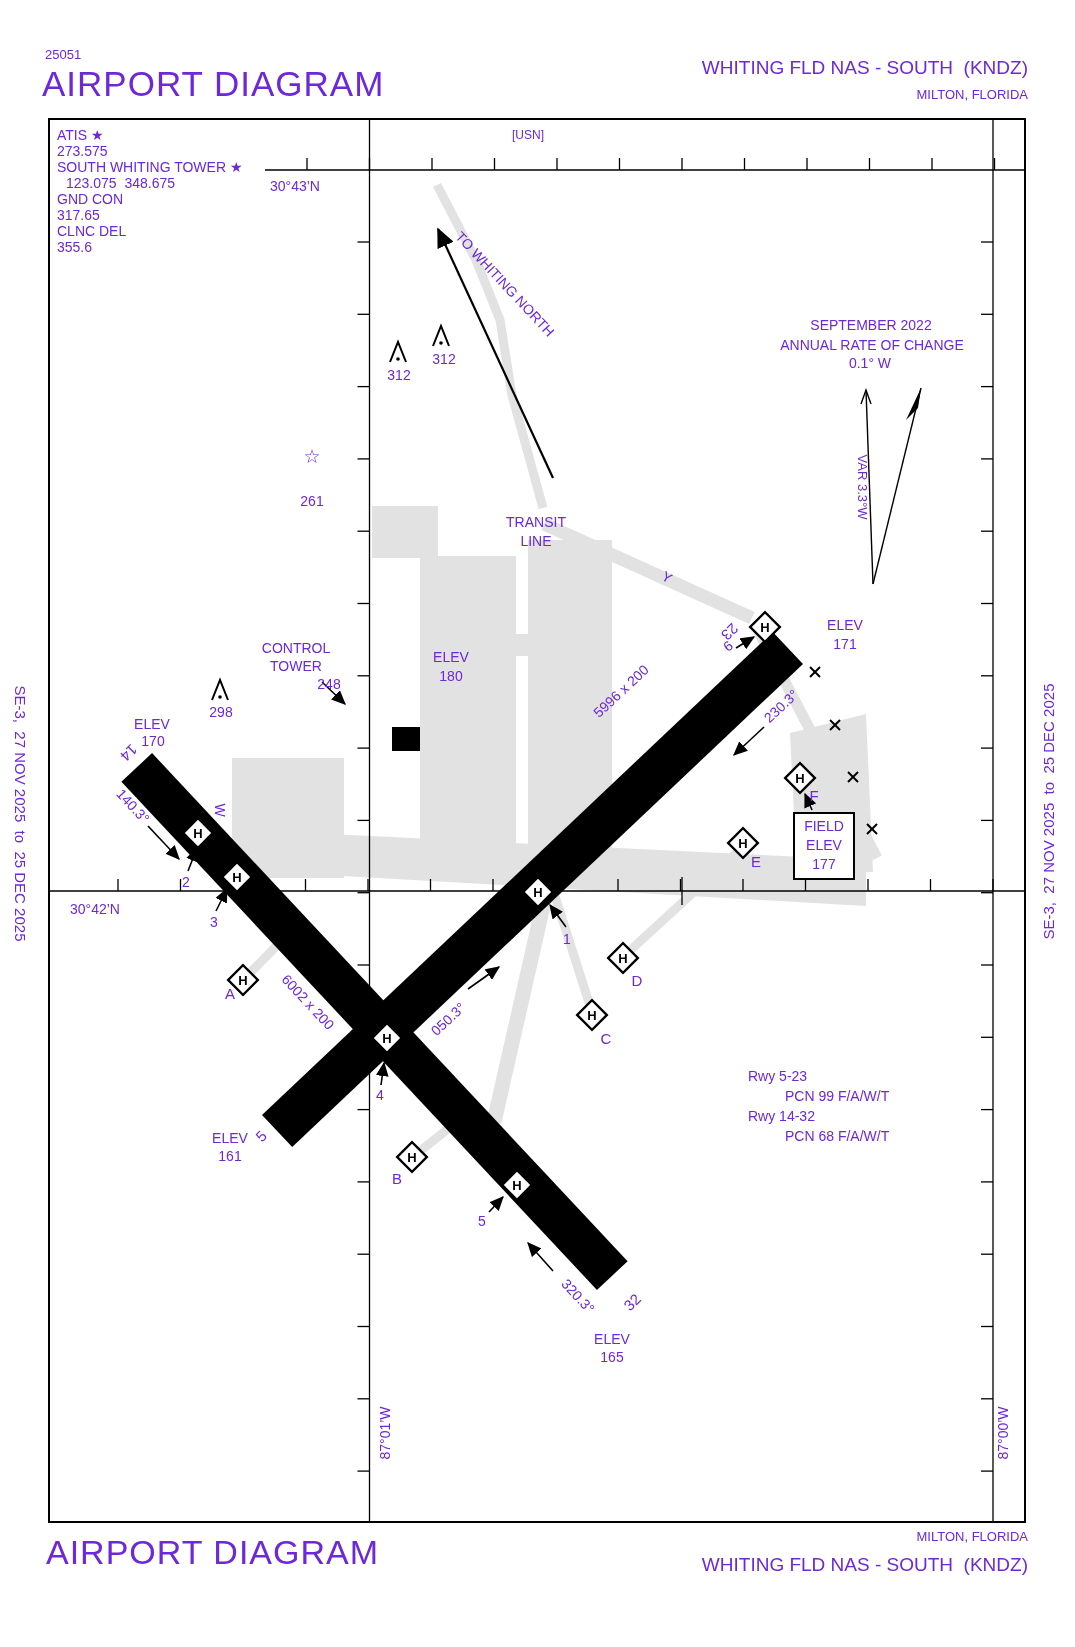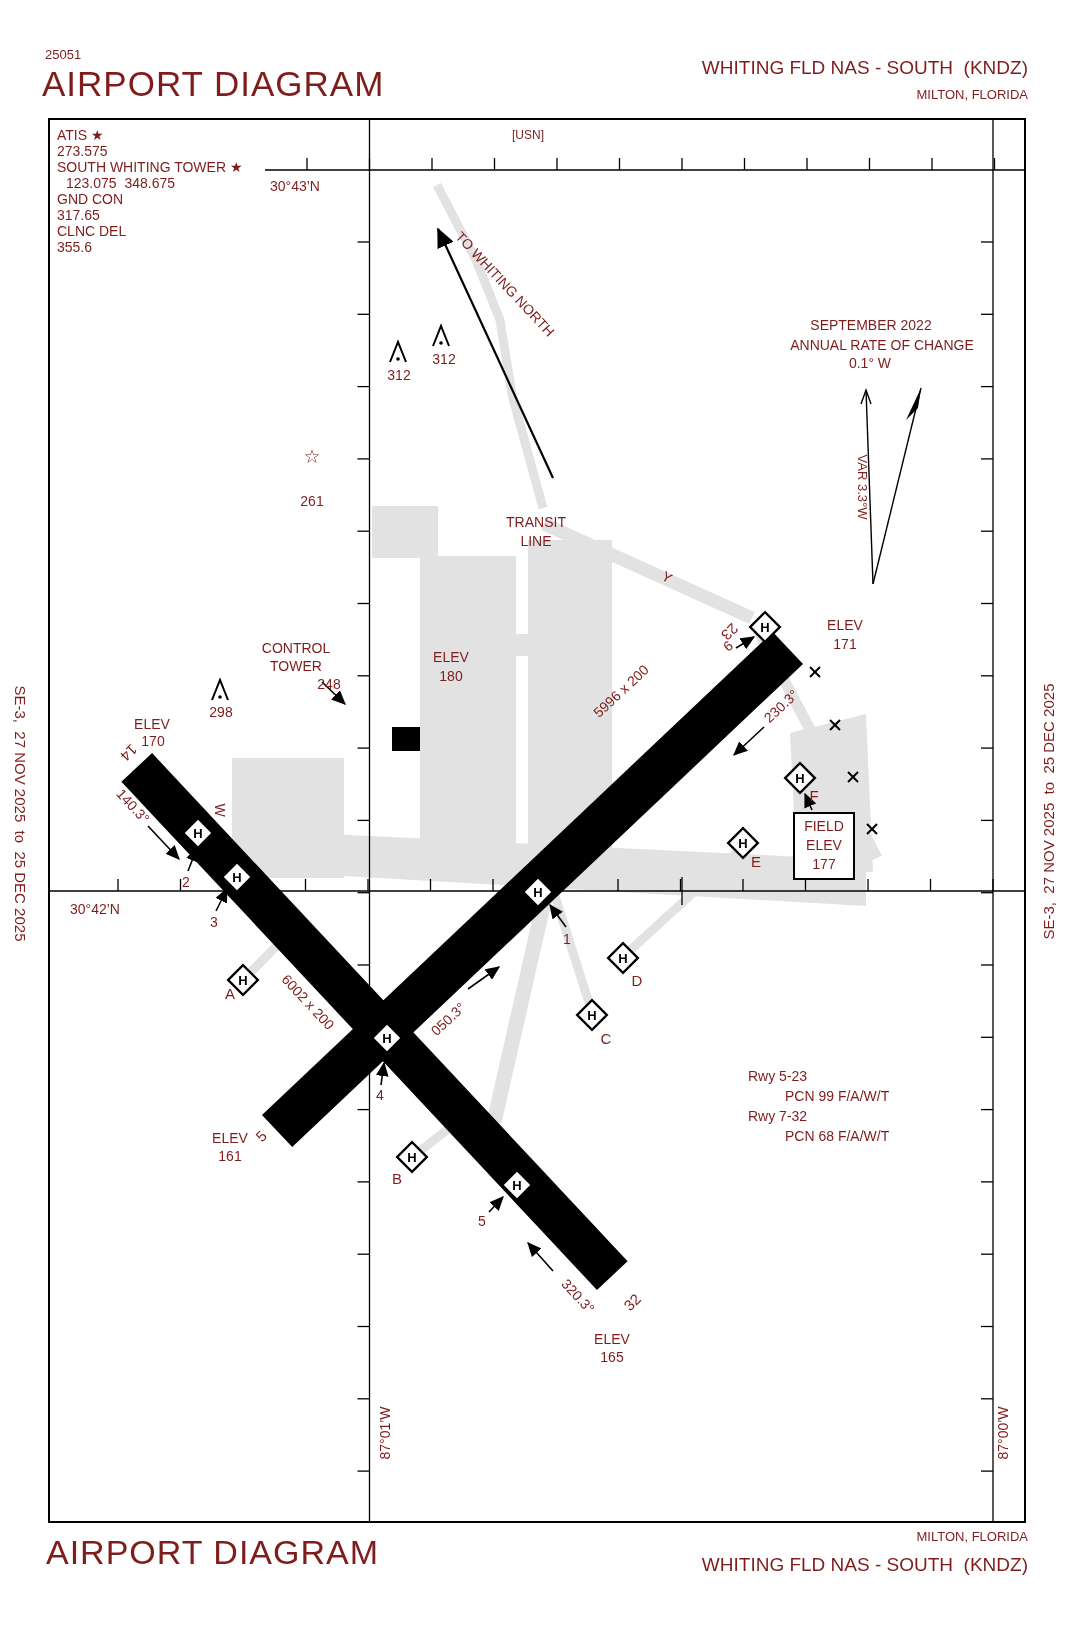--- a/index.html
+++ b/index.html
@@ -1,17 +1,17 @@
 <!DOCTYPE html>
 <html><head>
 <meta charset="utf-8">
 <style>
   html,body{margin:0;padding:0;background:#fff;}
   .page{position:relative;width:1075px;height:1647px;background:#fff;overflow:hidden;
-        font-family:"Liberation Sans",sans-serif;color:#7f1d1d;}
+        font-family:"Liberation Sans",sans-serif;color:#6d28d9;}
   svg{position:absolute;left:0;top:0;font-family:"Liberation Sans",sans-serif;}
   .lb{position:absolute;white-space:pre;line-height:1;font-size:14px;}
   .c{transform:translate(-50%,-50%);}
   .border-box{position:absolute;left:48px;top:118px;width:978px;height:1405px;
               border:2.5px solid #000;box-sizing:border-box;}
   .fieldbox{position:absolute;left:793px;top:812px;width:62px;height:68px;
             border:2.5px solid #000;box-sizing:border-box;text-align:center;
             padding-top:3px;line-height:1.35;font-size:14px;background:#fff;}
   .hdr-title{font-size:35px;letter-spacing:1px;}
   .ftr-title{font-size:34px;letter-spacing:1px;}
@@ -241,21 +241,21 @@
   <div class="lb" style="left:57px;top:224px;">CLNC DEL</div>
   <div class="lb" style="left:57px;top:240px;">355.6</div>
 
   <div class="lb" style="left:270px;top:179px;">30°43’N</div>
   <div class="lb" style="left:70px;top:902px;">30°42’N</div>
   <div class="lb c" style="left:385px;top:1433px;transform:translate(-50%,-50%) rotate(-90deg);">87°01’W</div>
   <div class="lb c" style="left:1003px;top:1433px;transform:translate(-50%,-50%) rotate(-90deg);">87°00’W</div>
 
   <div class="lb c" style="left:505px;top:284px;transform:translate(-50%,-50%) rotate(47deg);">TO WHITING NORTH</div>
   <div class="lb c" style="left:871px;top:325px;">SEPTEMBER 2022</div>
-  <div class="lb c" style="left:872px;top:345px;margin-left:10px;">ANNUAL RATE OF CHANGE</div>
+  <div class="lb c" style="left:872px;top:345px;">ANNUAL RATE OF CHANGE</div>
   <div class="lb c" style="left:870px;top:363px;">0.1° W</div>
   <div class="lb c" style="left:862px;top:487px;font-size:13px;transform:translate(-50%,-50%) rotate(90deg);">VAR 3.3°W</div>
 
   <div class="lb c" style="left:399px;top:375px;">312</div>
   <div class="lb c" style="left:444px;top:359px;">312</div>
   <div class="lb c" style="left:312px;top:456px;font-size:19px;">☆</div>
   <div class="lb c" style="left:312px;top:501px;">261</div>
   <div class="lb c" style="left:221px;top:712px;">298</div>
 
   <div class="lb c" style="left:536px;top:522px;">TRANSIT</div>
@@ -304,20 +304,20 @@
   <div class="lb c" style="left:814px;top:795px;font-size:15px;">F</div>
   <div class="lb c" style="left:567px;top:939px;">1</div>
   <div class="lb c" style="left:186px;top:882px;">2</div>
   <div class="lb c" style="left:214px;top:922px;">3</div>
   <div class="lb c" style="left:380px;top:1095px;">4</div>
   <div class="lb c" style="left:482px;top:1221px;">5</div>
   <div class="lb c" style="left:728px;top:646px;transform:translate(-50%,-50%) rotate(-38deg);">6</div>
 
   <div class="lb" style="left:748px;top:1069px;">Rwy 5-23</div>
   <div class="lb" style="left:785px;top:1089px;">PCN 99 F/A/W/T</div>
-  <div class="lb" style="left:748px;top:1109px;">Rwy 7-32</div>
+  <div class="lb" style="left:748px;top:1109px;">Rwy 14-32</div>
   <div class="lb" style="left:785px;top:1129px;">PCN 68 F/A/W/T</div>
 
   <div class="lb ftr-title" style="left:46px;top:1535px;">AIRPORT DIAGRAM</div>
   <div class="lb" style="right:47px;top:1530px;font-size:13px;text-align:right;">MILTON, FLORIDA</div>
   <div class="lb apt" style="right:47px;top:1555px;text-align:right;">WHITING FLD NAS - SOUTH  (KNDZ)</div>
 
 </div>
 
 </body></html>

